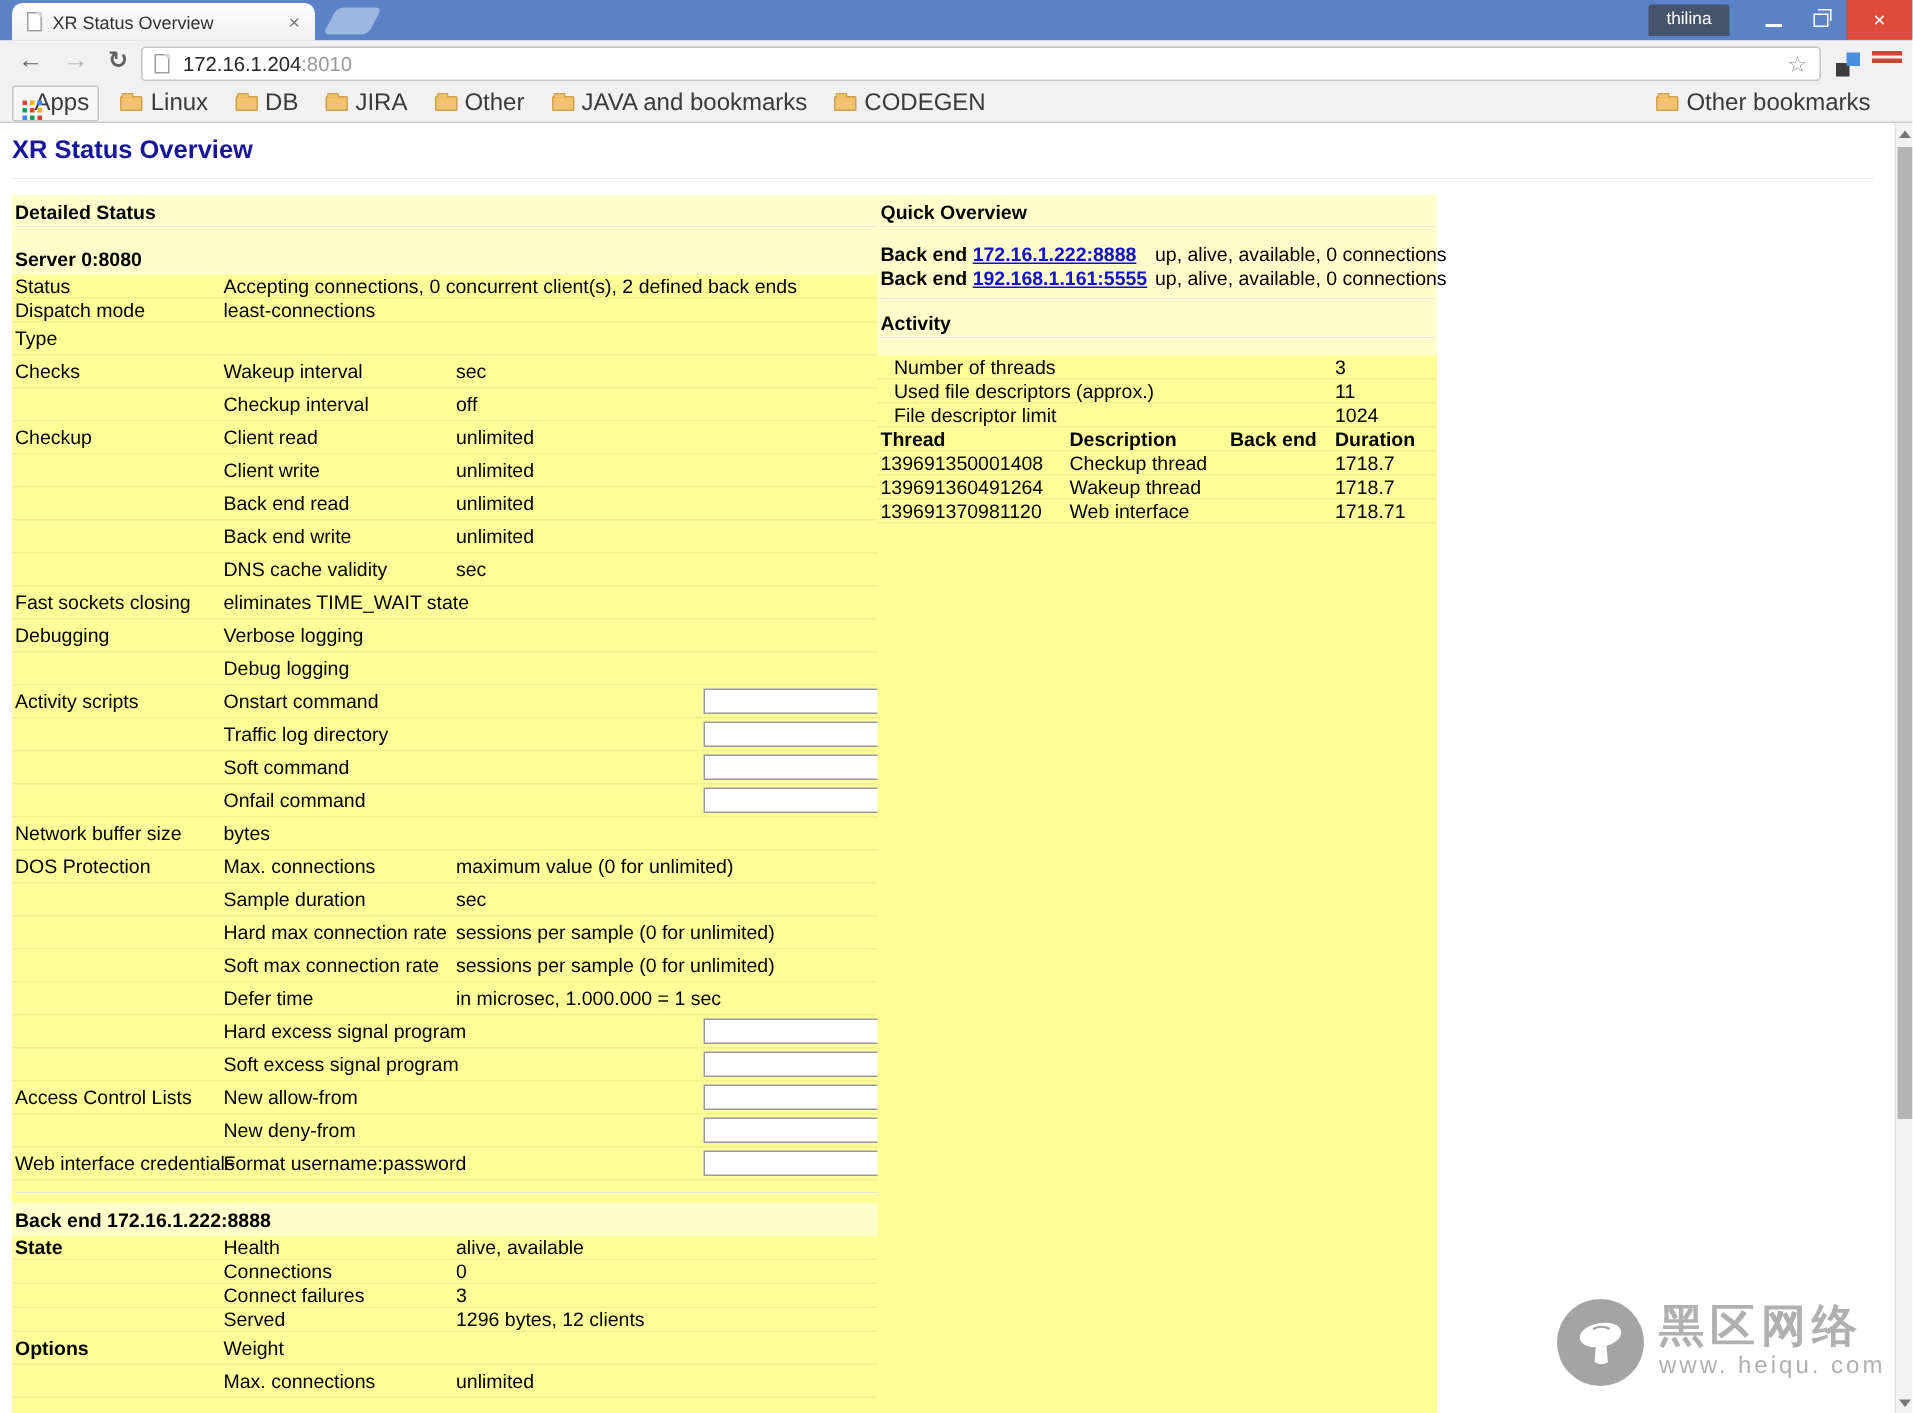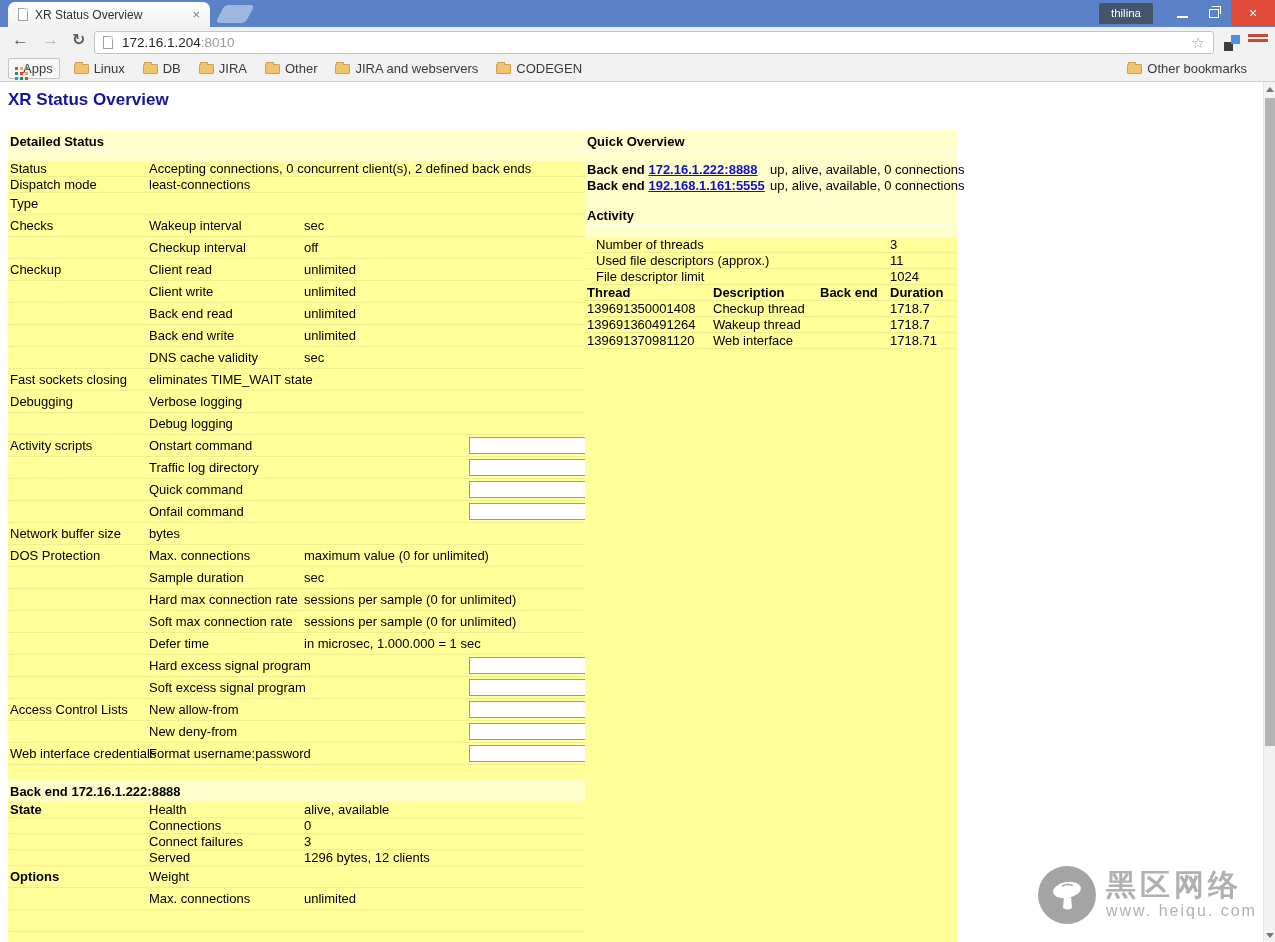--- a/index.html
+++ b/index.html
@@ -41,21 +41,21 @@
   .ext-ico { position:absolute; left:1224px; top:8px; width:16px; height:16px; }
   .ext-ico::before { content:""; position:absolute; left:0; bottom:0; width:9px; height:9px; background:#3d3d3d; }
   .ext-ico::after { content:""; position:absolute; right:0; top:0; width:9px; height:9px; background:#4a90dd; }
   .menu-ico { position:absolute; left:1248px; top:7px; width:20px; }
   .menu-ico .mbar { height:3px; background:var(--menu-red,#c94733); margin-bottom:2px; }
   .bookmarksbar { position:absolute; left:0; top:58px; width:1275px; height:24px; background:#f1f1f1;
     border-bottom:1px solid #cfcfcf; display:flex; align-items:center; padding:0 10px 2px 8px; }
   .apps-chip { display:flex; align-items:center; border:1px solid #c6c6c6; border-radius:2px; background:#f7f7f7; padding:2px 6px; margin-right:14px; }
   .apps-grid { width:3px; height:3px; background:#db4437; margin:0 5px 10px 0; position:relative; top:5px;
     box-shadow:5px 0 #f4b400,10px 0 #4285f4,0 5px #0f9d58,5px 5px #db4437,10px 5px #f4b400,0 10px #4285f4,5px 10px #0f9d58,10px 10px #db4437; }
-  .bm-label { font-size:13px; color:#3a3a3a; }
+  .bm-label { font-size:16px; color:#3a3a3a; }
   .bm-item { display:flex; align-items:center; margin-right:18px; white-space:nowrap; }
   .folder-ico { width:15px; height:10px; background:#f0c36d; border:1px solid #cfa14f; border-radius:1px; position:relative; margin-right:5px; flex:none; }
   .folder-ico::before { content:""; position:absolute; left:0; top:-3px; width:6px; height:2px; background:#f0c36d; border:1px solid #cfa14f; border-bottom:none; border-radius:1px 1px 0 0; }
   .other-bm { margin-left:auto; display:flex; align-items:center; }
   
   .content { position:absolute; left:0; top:82px; width:1263px; height:860px; background:#fff; overflow:hidden; }
   .page-title { position:absolute; left:8px; top:8px; font-size:17px; font-weight:bold; color:var(--title-navy,#16169a); }
   .title-rule { position:absolute; left:8px; top:36px; width:1241px; height:1px; background:#b9b9b9; border-bottom:1px solid #fff; }
   .ytable { position:absolute; background:var(--yellow,#ffff99); top:48px; bottom:0; }
   .left-table { left:8px; width:662px; }
@@ -162,21 +162,21 @@
       <span class="bm-item">
         <span class="folder-ico"></span>
         <span class="bm-label">JIRA</span>
       </span>
       <span class="bm-item">
         <span class="folder-ico"></span>
         <span class="bm-label">Other</span>
       </span>
       <span class="bm-item">
         <span class="folder-ico"></span>
-        <span class="bm-label">JIRA and webservers</span>
+        <span class="bm-label">JAVA and bookmarks</span>
       </span>
       <span class="bm-item">
         <span class="folder-ico"></span>
         <span class="bm-label">CODEGEN</span>
       </span>
     </span>
   <span class="bm-item other-bm">
     <span class="folder-ico"></span>
     <span class="bm-label">Other bookmarks</span>
   </span>
@@ -184,20 +184,24 @@
 
 <div class="content">
   <div class="page-title">XR Status Overview</div>
   <div class="title-rule"></div>
 
   <div class="ytable left-table">
     <div class="band">
       <div class="sec-title">Detailed Status</div>
       <div class="rule"></div>
       <div class="spacer10"></div>
+      <div class="srv-row">
+        <span>Server 0:8080</span>
+        <button class="btn btn-refresh">Refresh</button>
+      </div>
     </div>
     <div id="server-rows">
         <div class="row h16">
           <span class="c1">Status</span>
           <span class="c2">Accepting connections, 0 concurrent client(s), 2 defined back ends</span>
           <span class="c3"></span>
         </div>
         <div class="row h16">
           <span class="c1">Dispatch mode</span>
           <span class="c2">least-connections</span>
@@ -288,21 +292,21 @@
           <input class="wide-input" type="text" style="">
         </div>
         <div class="row h22">
           <span class="c1"></span>
           <span class="c2">Traffic log directory</span>
           <span class="c3"></span>
           <input class="wide-input" type="text" style="">
         </div>
         <div class="row h22">
           <span class="c1"></span>
-          <span class="c2">Quick command</span>
+          <span class="c2">Soft command</span>
           <span class="c3"></span>
           <input class="wide-input" type="text" style="">
         </div>
         <div class="row h22">
           <span class="c1"></span>
           <span class="c2">Onfail command</span>
           <span class="c3"></span>
           <input class="wide-input" type="text" style="">
         </div>
         <div class="row h22">

